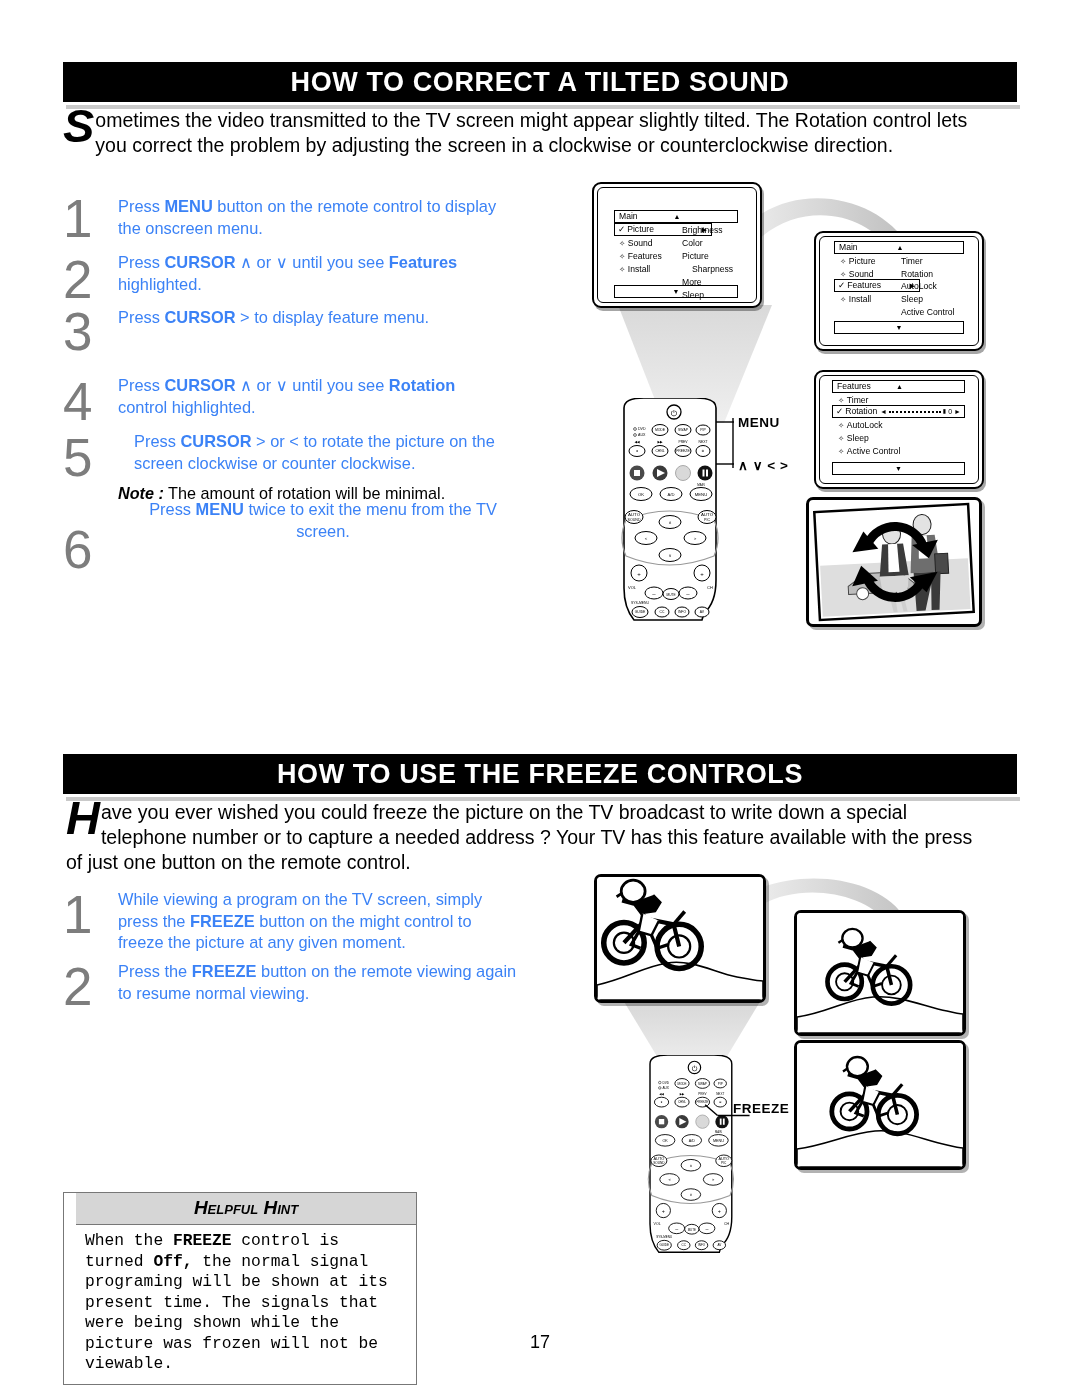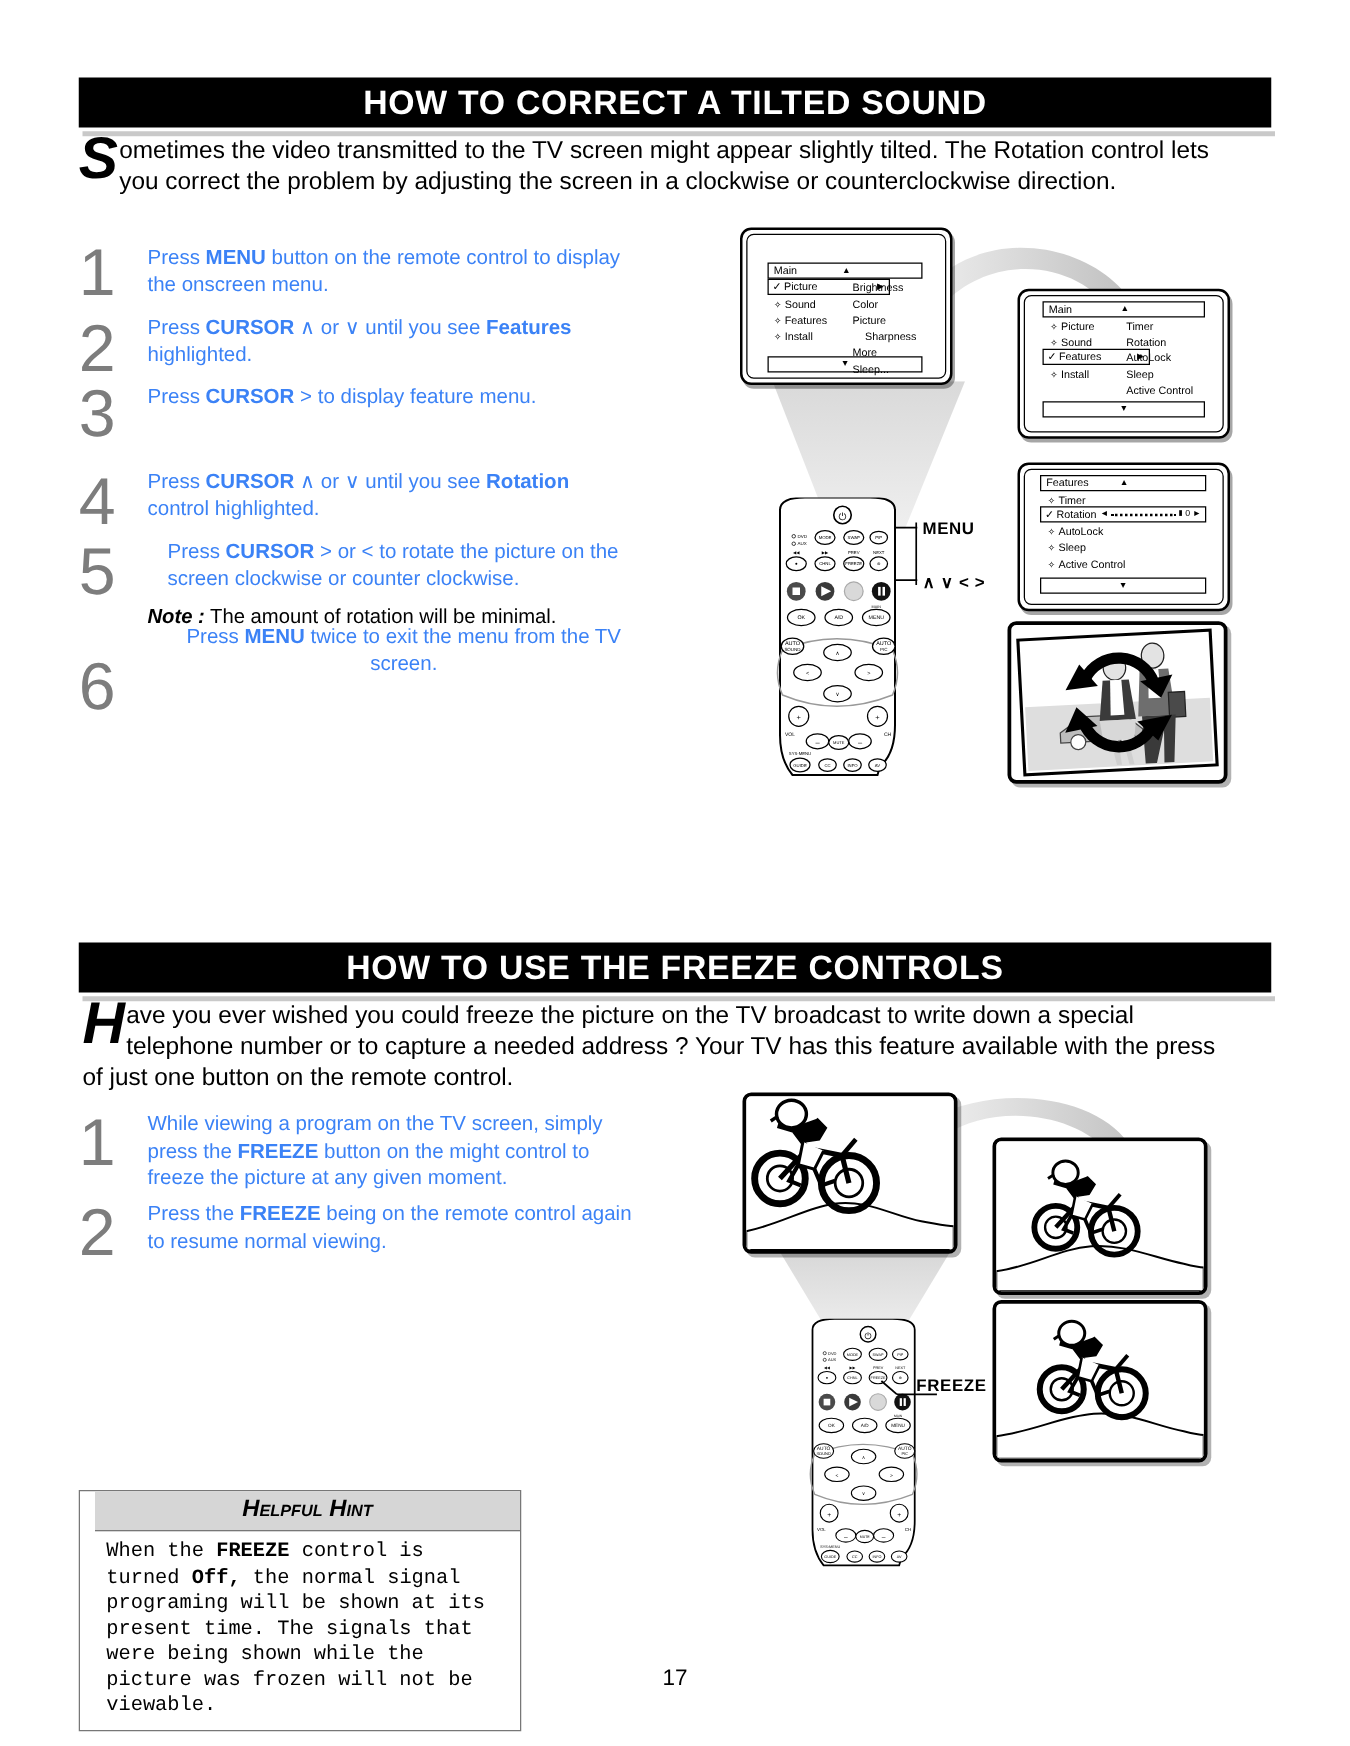--- a/index.html
+++ b/index.html
@@ -420,21 +420,21 @@
 
   <div class="stepnum" style="left:63px;top:888px;">1</div>
   <div class="steptxt" style="left:118px;top:889px;width:420px;">
     <span>While viewing a program on the TV screen, simply</span><br>
     <span>press the </span><b>FREEZE</b><span> button on the might control to</span><br>
     <span>freeze the picture at any given moment.</span>
   </div>
 
   <div class="stepnum" style="left:63px;top:960px;">2</div>
   <div class="steptxt" style="left:118px;top:961px;width:430px;">
-    <span>Press the </span><b>FREEZE</b><span> being on the remote control again</span><br>
+    <span>Press the </span><b>FREEZE</b><span> button on the remote viewing again</span><br>
     <span>to resume normal viewing.</span>
   </div>
 
   <svg class="conn" style="left:745px;top:875px;width:160px;height:80px;" viewBox="0 0 160 80">
     <defs>
       <linearGradient id="g3" x1="0" y1="0" x2="1" y2="0">
         <stop offset="0%" stop-color="#f0f0f0"></stop>
           <stop offset="100%" stop-color="#c4c4c4"></stop>
       </linearGradient>
     </defs>

